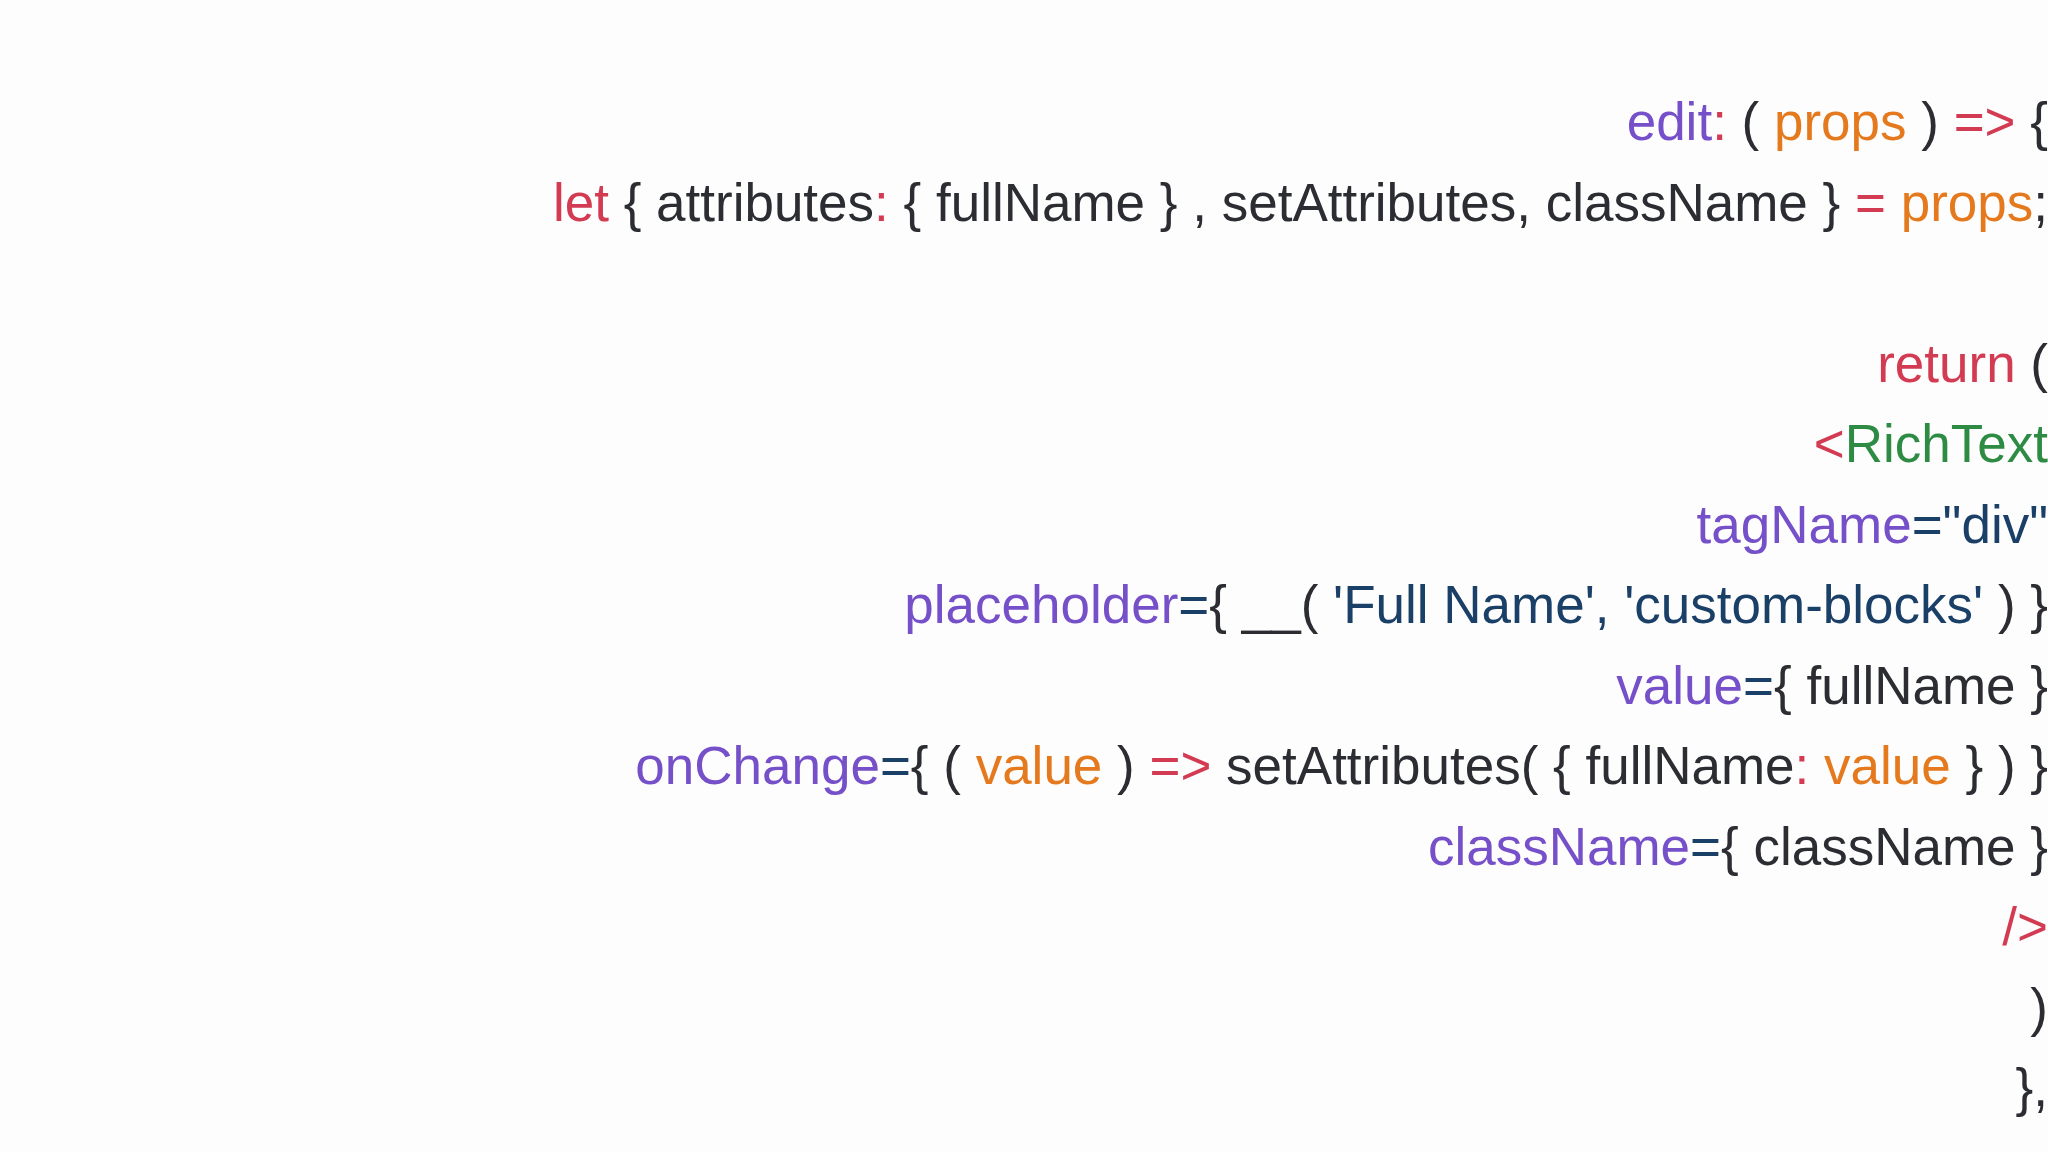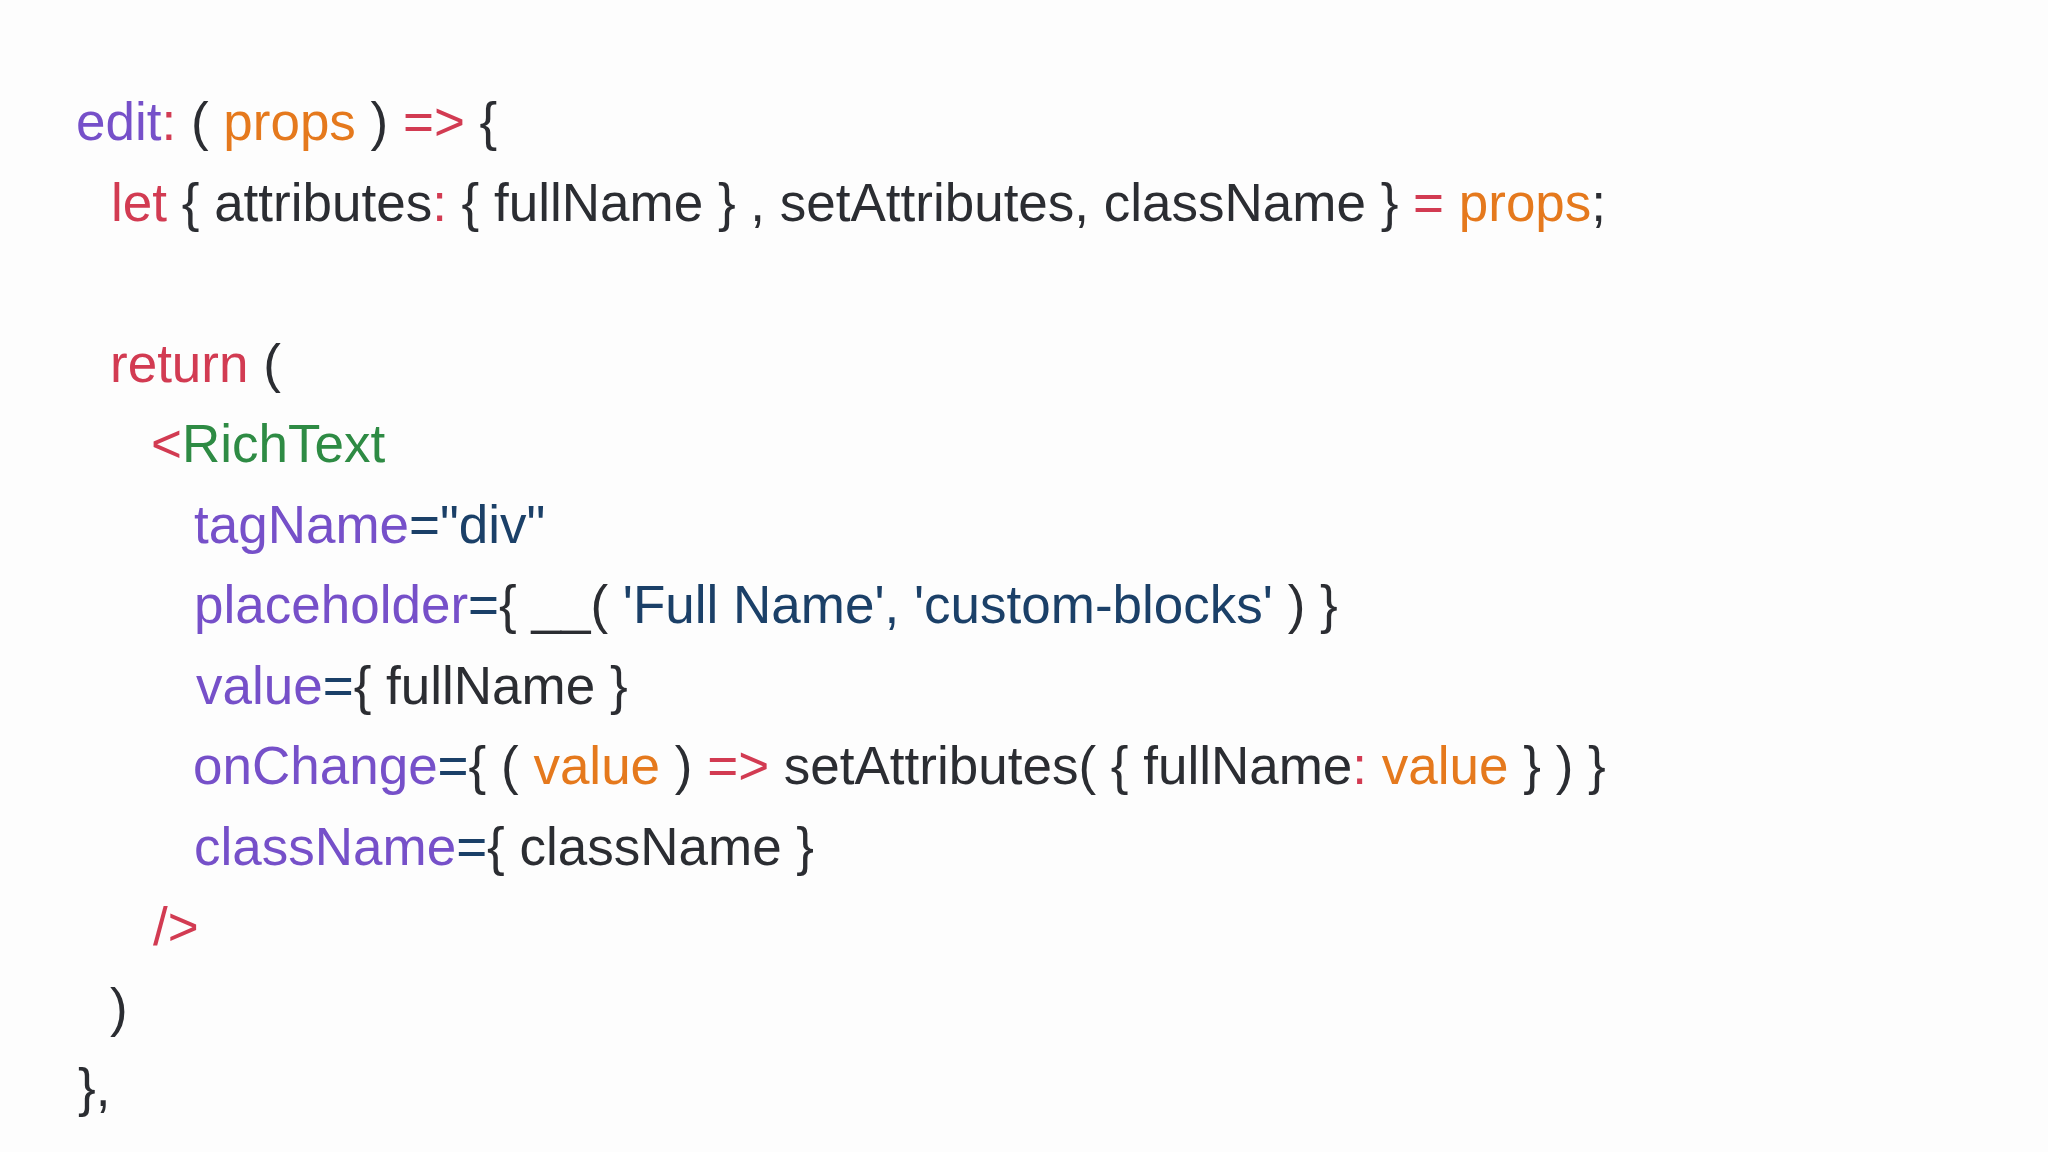--- a/index.html
+++ b/index.html
@@ -24,20 +24,21 @@
     left: 0;
     right: 0;
     font-size: 53px;
     font-weight: 400;
     white-space: pre;
   }
   .code-line {
     height: 80.5px;
     line-height: 80.5px;
     white-space: pre;
+    text-align: right;
   }
 </style>
 </head>
 <body style="background: rgb(253, 253, 253);">
 
 <div class="screen" style="background: rgb(253, 253, 253);">
   <div class="code-block"><div class="code-line" style="padding-left: 76px;"><span style="color: rgb(118, 80, 201);">edit</span><span style="color: rgb(210, 59, 82);">:</span><span style="color: rgb(43, 45, 50);"> ( </span><span style="color: rgb(229, 121, 29);">props</span><span style="color: rgb(43, 45, 50);"> ) </span><span style="color: rgb(210, 59, 82);">=&gt;</span><span style="color: rgb(43, 45, 50);"> {</span></div><div class="code-line" style="padding-left: 111px;"><span style="color: rgb(210, 59, 82);">let</span><span style="color: rgb(43, 45, 50);"> { attributes</span><span style="color: rgb(210, 59, 82);">:</span><span style="color: rgb(43, 45, 50);"> { fullName } , setAttributes, className } </span><span style="color: rgb(210, 59, 82);">=</span><span style="color: rgb(43, 45, 50);"> </span><span style="color: rgb(229, 121, 29);">props</span><span style="color: rgb(43, 45, 50);">;</span></div><div class="code-line" style="padding-left: 0px;"></div><div class="code-line" style="padding-left: 110px;"><span style="color: rgb(210, 59, 82);">return</span><span style="color: rgb(43, 45, 50);"> (</span></div><div class="code-line" style="padding-left: 151px;"><span style="color: rgb(210, 59, 82);">&lt;</span><span style="color: rgb(46, 139, 68);">RichText</span></div><div class="code-line" style="padding-left: 194px;"><span style="color: rgb(118, 80, 201);">tagName</span><span style="color: rgb(27, 64, 104);">="div"</span></div><div class="code-line" style="padding-left: 194px;"><span style="color: rgb(118, 80, 201);">placeholder</span><span style="color: rgb(27, 64, 104);">=</span><span style="color: rgb(43, 45, 50);">{ __( </span><span style="color: rgb(27, 64, 104);">'Full Name',</span><span style="color: rgb(43, 45, 50);"> </span><span style="color: rgb(27, 64, 104);">'custom-blocks'</span><span style="color: rgb(43, 45, 50);"> ) }</span></div><div class="code-line" style="padding-left: 196px;"><span style="color: rgb(118, 80, 201);">value</span><span style="color: rgb(27, 64, 104);">=</span><span style="color: rgb(43, 45, 50);">{ fullName }</span></div><div class="code-line" style="padding-left: 193px;"><span style="color: rgb(118, 80, 201);">onChange</span><span style="color: rgb(27, 64, 104);">=</span><span style="color: rgb(43, 45, 50);">{ ( </span><span style="color: rgb(229, 121, 29);">value</span><span style="color: rgb(43, 45, 50);"> ) </span><span style="color: rgb(210, 59, 82);">=&gt;</span><span style="color: rgb(43, 45, 50);"> setAttributes( { fullName</span><span style="color: rgb(210, 59, 82);">:</span><span style="color: rgb(43, 45, 50);"> </span><span style="color: rgb(229, 121, 29);">value</span><span style="color: rgb(43, 45, 50);"> } ) }</span></div><div class="code-line" style="padding-left: 194px;"><span style="color: rgb(118, 80, 201);">className</span><span style="color: rgb(27, 64, 104);">=</span><span style="color: rgb(43, 45, 50);">{ className }</span></div><div class="code-line" style="padding-left: 153px;"><span style="color: rgb(210, 59, 82);">/&gt;</span></div><div class="code-line" style="padding-left: 110px;"><span style="color: rgb(43, 45, 50);">)</span></div><div class="code-line" style="padding-left: 78px;"><span style="color: rgb(43, 45, 50);">},</span></div></div>
 </div>
 
 </body></html>

